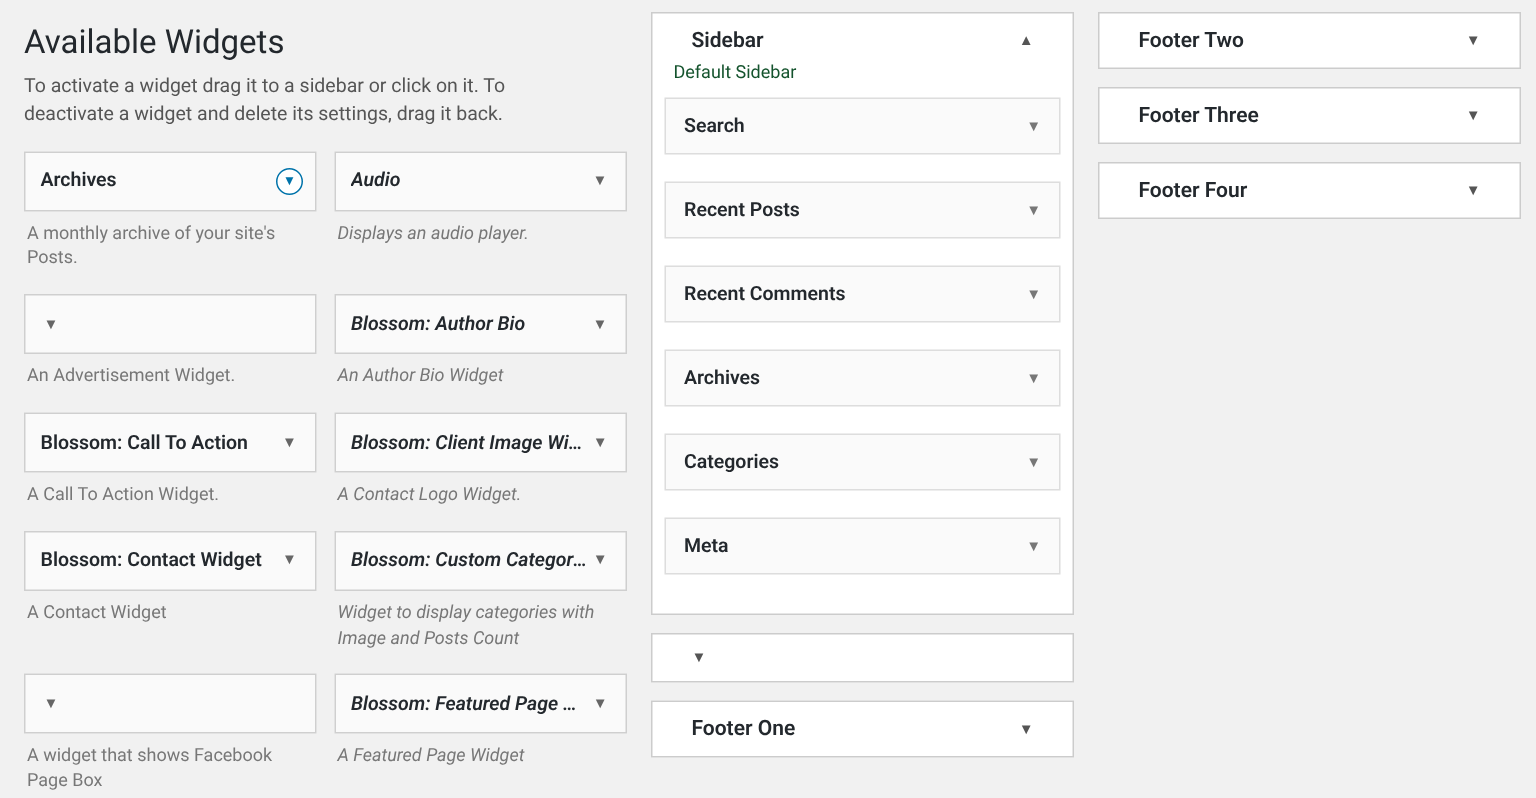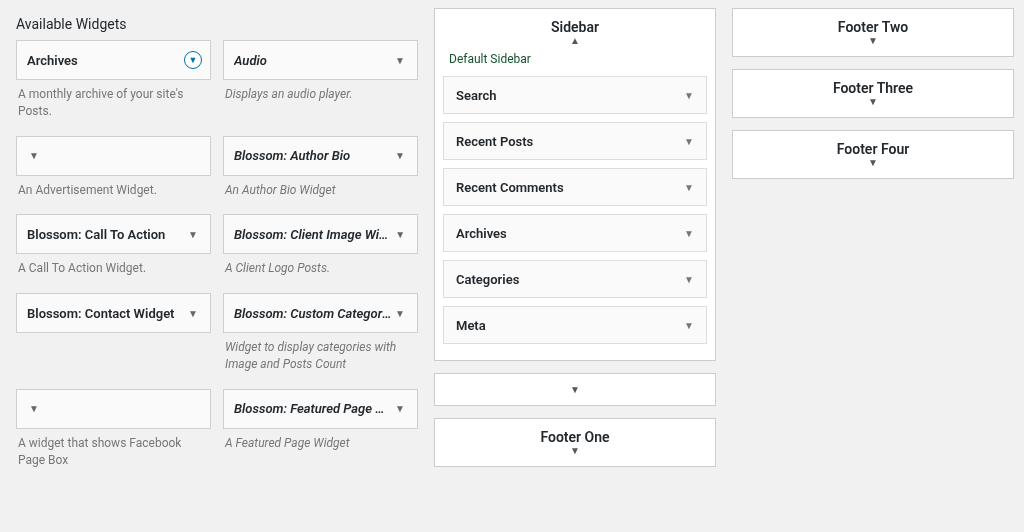--- a/index.html
+++ b/index.html
@@ -13,21 +13,21 @@
     height:532px;
     overflow:hidden;
   }
   .wrap { display:flex; padding:0 8px; }
   .col { padding:0 8px; }
   .col-left { width:418px; flex:0 0 418px; }
   .col-mid  { width:298px; flex:0 0 298px; padding:8px 8px; }
   .col-right{ width:298px; flex:0 0 298px; padding:8px 8px; }
 
   
-  h2.heading { font-size:14px; font-weight:400; color:#23282d; margin:16px 0 8px 0; }
+  h2.heading { font-size:22px; font-weight:400; color:#23282d; margin:16px 0 8px 0; }
   p.intro { font-size:13px; color:#555; margin:0 0 14px 0; line-height:1.45; max-width:360px; }
   .widget-grid { display:flex; flex-wrap:wrap; }
   .widget-cell { width:50%; padding:0 6px 4px 0; }
   .widget-cell:nth-child(2n){ padding-right:0; padding-left:6px;font-style:italic; }
   .widget-chip {
     position:relative;
     display:flex; align-items:center; justify-content:space-between;
     background:#fafafa;
     border:1px solid #cfcfcf;
     height:40px;
@@ -53,44 +53,44 @@
   .area {
     background:#fff;
     border:1px solid #ccc;
     margin-bottom:12px;
   }
   .area-head {
     display:flex; align-items:center; justify-content:space-between;
     padding:10px 26px;
     font-size:14px; font-weight:600; color:#23282d;
     cursor:pointer;
-    flex-direction:column;
   }
   .area-head .tri { font-size:10px; color:#555; }
   .area-desc { font-size:12px; color:#14532d; padding:0 14px 6px 14px; margin-top:-4px;}
   .area-body { padding:4px 8px 8px 8px; }
   .area-item {
     display:flex; align-items:center; justify-content:space-between;
     border:1px solid #ddd;
     background:#fafafa;
     height:38px;
     padding:0 12px;
     font-size:13px; font-weight:600; color:#23282d;
-    margin-bottom:8px;
+    margin-bottom:18px;
     cursor:pointer;
   }
   .area-item .tri { font-size:10px; color:#777; }
 </style>
 </head>
 <body>
 
 <div class="wrap">
 
   <div class="col col-left">
     <h2 class="heading">Available Widgets</h2>
+    <p class="intro">To activate a widget drag it to a sidebar or click on it. To deactivate a widget and delete its settings, drag it back.</p>
     <div class="widget-grid" id="widget-grid">
         <div class="widget-cell">
           <div class="widget-chip">
             <span class="lbl">Archives</span>
             <span class="add-btn">▼</span>
           </div>
           <div class="widget-desc">A monthly archive of your site's Posts.</div>
         </div>
         <div class="widget-cell">
           <div class="widget-chip">
@@ -117,27 +117,28 @@
             <span class="lbl">Blossom: Call To Action</span>
             <span class="tri">▼</span>
           </div>
           <div class="widget-desc">A Call To Action Widget.</div>
         </div>
         <div class="widget-cell">
           <div class="widget-chip">
             <span class="lbl">Blossom: Client Image Wid…</span>
             <span class="tri">▼</span>
           </div>
-          <div class="widget-desc">A Client Logo Posts.</div>
+          <div class="widget-desc">A Contact Logo Widget.</div>
         </div>
         <div class="widget-cell">
           <div class="widget-chip">
             <span class="lbl">Blossom: Contact Widget</span>
             <span class="tri">▼</span>
           </div>
+          <div class="widget-desc">A Contact Widget</div>
         </div>
         <div class="widget-cell">
           <div class="widget-chip">
             <span class="lbl">Blossom: Custom Categori…</span>
             <span class="tri">▼</span>
           </div>
           <div class="widget-desc">Widget to display categories with Image and Posts Count</div>
         </div>
         <div class="widget-cell">
           <div class="widget-chip">

